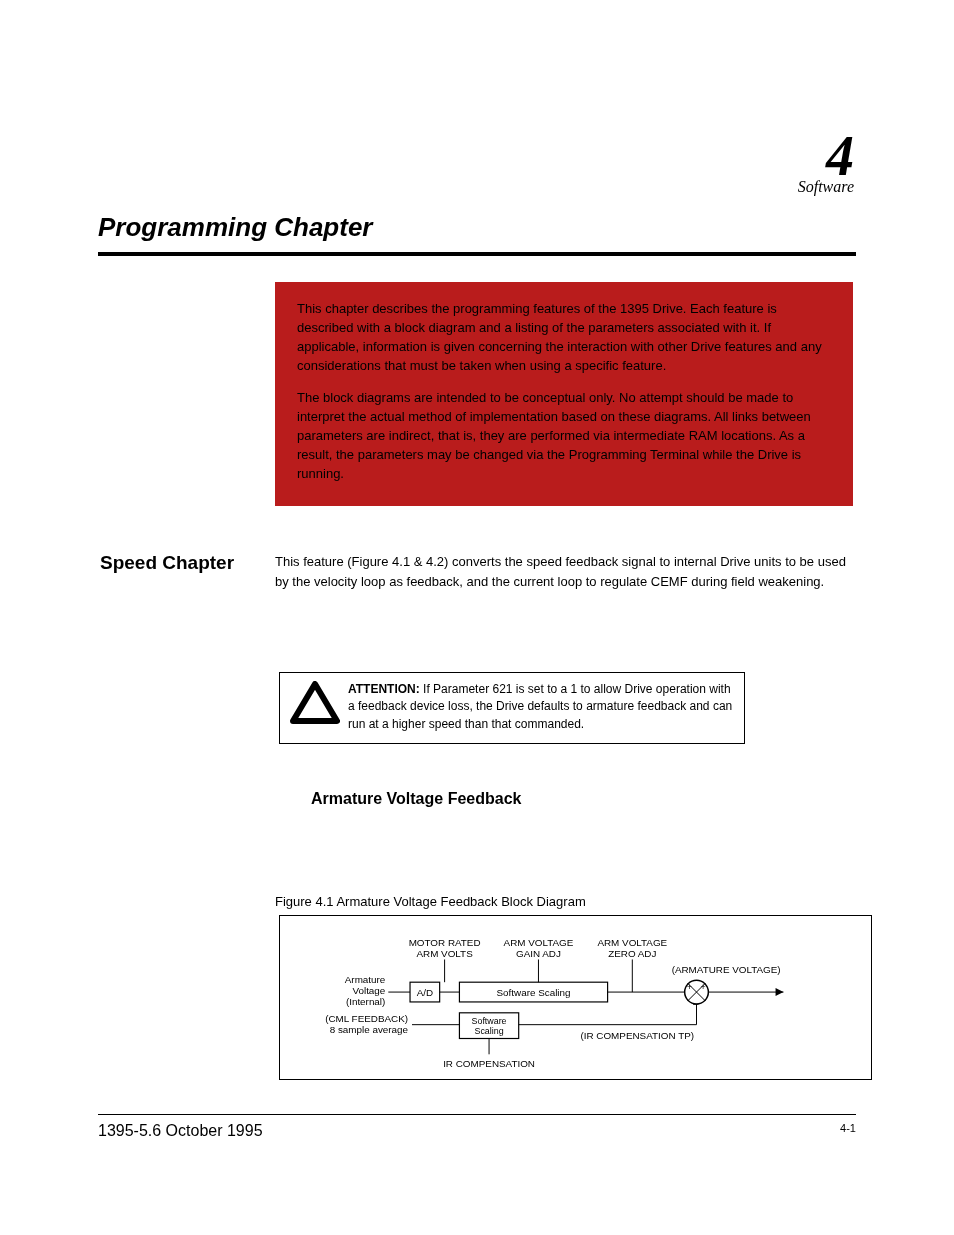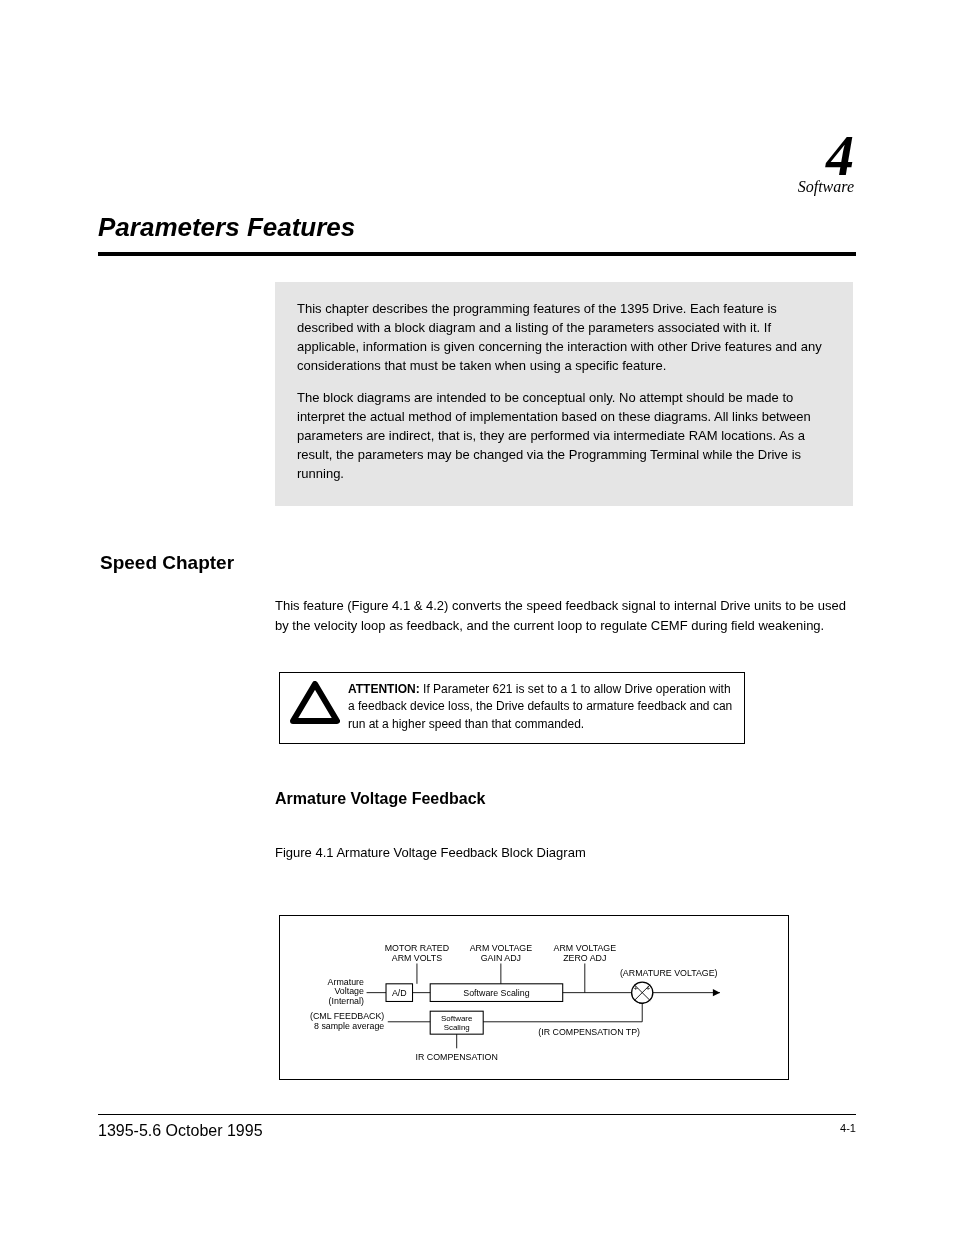--- a/index.html
+++ b/index.html
@@ -3,44 +3,44 @@
 <meta charset="utf-8">
 <style>
   * { box-sizing: border-box; margin: 0; padding: 0; }
   html, body { width: 954px; background: #fff; font-family: Arial, Helvetica, sans-serif; color: #000; }
   .page { position: relative; width: 954px; height: 1235px; }
   .topright { position: absolute; top: 128px; right: 100px; text-align: right; font-family: "Times New Roman", serif; }
   .topright .chapter-num { font-size: 56px; font-style: italic; font-weight: bold; line-height: 1; }
   .topright .chapter-label { font-size: 16px; font-style: italic; margin-top: -6px; }
   .rule { position: absolute; left: 98px; right: 98px; top: 252px; border-top: 4px solid #000; }
   .chapter-title { position: absolute; top: 212px; left: 98px; font-family: Arial, sans-serif; font-size: 26px; font-weight: bold; font-style: italic; }
-  .greybox { position: absolute; top: 282px; left: 275px; width: 578px; background: #e5e5e5; padding: 18px 22px 22px 22px; font-size: 13px; line-height: 1.45; }
+  .greybox { position: absolute; top: 282px; left: 275px; width: 578px; background: #b91c1c; padding: 18px 22px 22px 22px; font-size: 13px; line-height: 1.45; }
   .section-left-label { position: absolute; left: 100px; font-size: 19px; font-weight: bold; }
-  .body-text { position: absolute; left: 275px; width: 578px; font-size: 13px; line-height: 1.5; margin-top: 44px; }
+  .body-text { position: absolute; left: 275px; width: 578px; font-size: 13px; line-height: 1.5; }
   .caution-box { position: absolute; left: 279px; width: 466px; border: 1.5px solid #000; padding: 8px 10px 10px 68px; font-size: 12px; line-height: 1.45; min-height: 68px; }
   .caution-icon { position: absolute; left: 10px; top: 8px; width: 50px; height: 44px; }
-  .sub-heading { position: absolute; font-size: 16px; font-weight: bold; }
+  .sub-heading { position: absolute; font-size: 16px; font-weight: bold; margin-left: 36px; }
   .fig-caption { position: absolute; left: 275px; font-size: 13px; }
-  .fig-box { position: absolute; left: 279px; width: 510px; height: 165px; border: 1.5px solid #000; }
+  .fig-box { position: absolute; left: 279px; width: 593px; height: 165px; border: 1.5px solid #000; }
   .fig-svg { width: 100%; height: 100%; }
   .foot-rule { position: absolute; left: 98px; right: 98px; top: 1114px; border-top: 1px solid #000; }
   .footer-left { position: absolute; left: 98px; top: 1122px; font-size: 16px; }
   .footer-right { position: absolute; right: 98px; top: 1122px; font-size: 11px; }
 </style>
 </head>
 <body>
 
 <div class="page">
 
   <div class="topright">
     <div class="chapter-num">4</div>
     <div class="chapter-label">Software</div>
   </div>
 
-  <div class="chapter-title">Parameters Features</div>
+  <div class="chapter-title">Programming Chapter</div>
   <div class="rule"></div>
 
   <div class="greybox">
     <p style="margin-bottom:14px;">This chapter describes the programming features of the 1395 Drive. Each feature is described with a block diagram and a listing of the parameters associated with it. If applicable, information is given concerning the interaction with other Drive features and any considerations that must be taken when using a specific feature.</p>
     <p>The block diagrams are intended to be conceptual only. No attempt should be made to interpret the actual method of implementation based on these diagrams. All links between parameters are indirect, that is, they are performed via intermediate RAM locations. As a result, the parameters may be changed via the Programming Terminal while the Drive is running.</p>
   </div>
 
   <div class="section-left-label" style="top:552px;">Speed Chapter</div>
 
   <div class="body-text" style="top:552px;">This feature (Figure 4.1 &amp; 4.2) converts the speed feedback signal to internal Drive units to be used by the velocity loop as feedback, and the current loop to regulate CEMF during field weakening.</div>
@@ -48,21 +48,21 @@
   <div class="caution-box" style="top:672px;">
     <svg class="caution-icon" viewBox="0 0 50 44">
       <path d="M25 3 L47 40 L3 40 Z" fill="none" stroke="#000" stroke-width="6" stroke-linejoin="round"></path>
     </svg>
     <span><b>ATTENTION:</b><span>  If Parameter 621 is set to a 1 to allow Drive operation with a feedback device loss, the Drive defaults to armature feedback and can run at a higher speed than that commanded.</span></span>
   </div>
 
   <div class="sub-heading" style="top:790px; left:275px;">Armature Voltage Feedback</div>
 
 
-  <div class="fig-caption" style="top:845px;text-align:right;">Figure 4.1 Armature Voltage Feedback Block Diagram</div>
+  <div class="fig-caption" style="top:894px;text-align:right;">Figure 4.1 Armature Voltage Feedback Block Diagram</div>
 
   <div class="fig-box" style="top:915px;">
     <svg class="fig-svg" viewBox="0 0 575 165">
 
       <text x="155" y="30" font-size="10" text-anchor="middle">MOTOR RATED</text>
       <text x="155" y="41" font-size="10" text-anchor="middle">ARM VOLTS</text>
       <text x="250" y="30" font-size="10" text-anchor="middle">ARM VOLTAGE</text>
       <text x="250" y="41" font-size="10" text-anchor="middle">GAIN ADJ</text>
       <text x="345" y="30" font-size="10" text-anchor="middle">ARM VOLTAGE</text>
       <text x="345" y="41" font-size="10" text-anchor="middle">ZERO ADJ</text>

